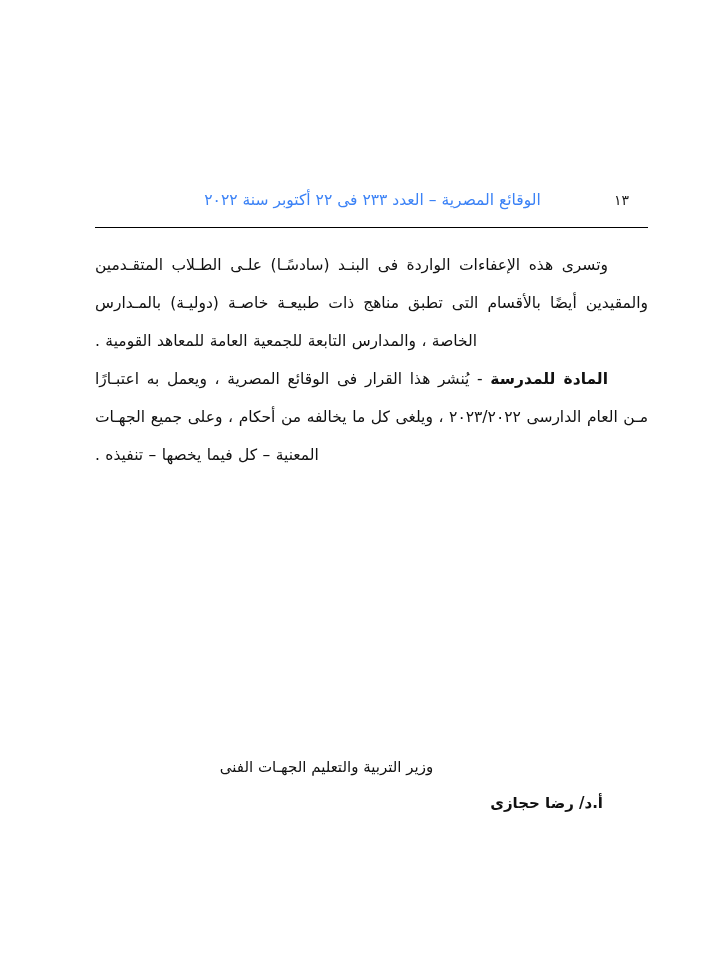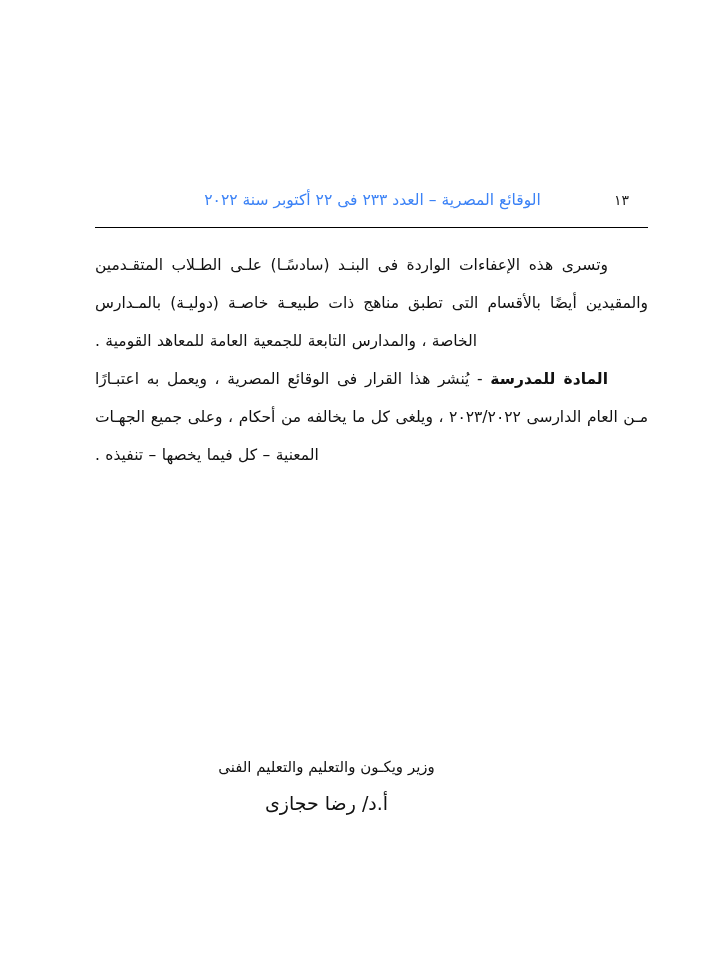--- a/index.html
+++ b/index.html
@@ -98,24 +98,24 @@
     direction: rtl;
     text-align: center;
   }
   .sign-title {
     font-size: 15px;
     line-height: 30px;
     text-align: center;
     transform: translateX(-45px);
   }
   .sign-name {
-    font-size: 19px;
-    font-weight: normal;
+    font-size: 15px;
+    font-weight: bold;
     line-height: 34px;
-    text-align: center;
+    text-align: right;
     transform: translateX(-45px);
     padding-top: 4px;
   }
 </style>
 </head>
 <body>
 
 <div class="page">
 
   <div class="header-row">
@@ -129,17 +129,17 @@
 
 
     <p class="para indent end-left">وتسرى هذه الإعفاءات الواردة فى البنـد (سادسًـا) علـى الطـلاب المتقـدمين والمقيدين أيضًا بالأقسام التى تطبق مناهج ذات طبيعـة خاصـة (دوليـة) بالمـدارس الخاصة ، والمدارس التابعة للجمعية العامة للمعاهد القومية .</p>
 
 
     <p class="para indent end-left"><span class="bold">المادة للمدرسة</span><span> - يُنشر هذا القرار فى الوقائع المصرية ، ويعمل به اعتبـارًا مـن العام الدارسى ٢٠٢٣/٢٠٢٢ ، ويلغى كل ما يخالفه من أحكام ، وعلى جميع الجهـات المعنية – كل فيما يخصها – تنفيذه .</span></p>
 
   </div>
 
   <div class="sign-block">
-    <div class="sign-title">وزير ويكـون والتعليم والتعليم الفنى</div>
+    <div class="sign-title">وزير التربية والتعليم الجهـات الفنى</div>
     <div class="sign-name">أ.د/ رضا حجازى</div>
   </div>
 
 </div>
 
 </body></html>

